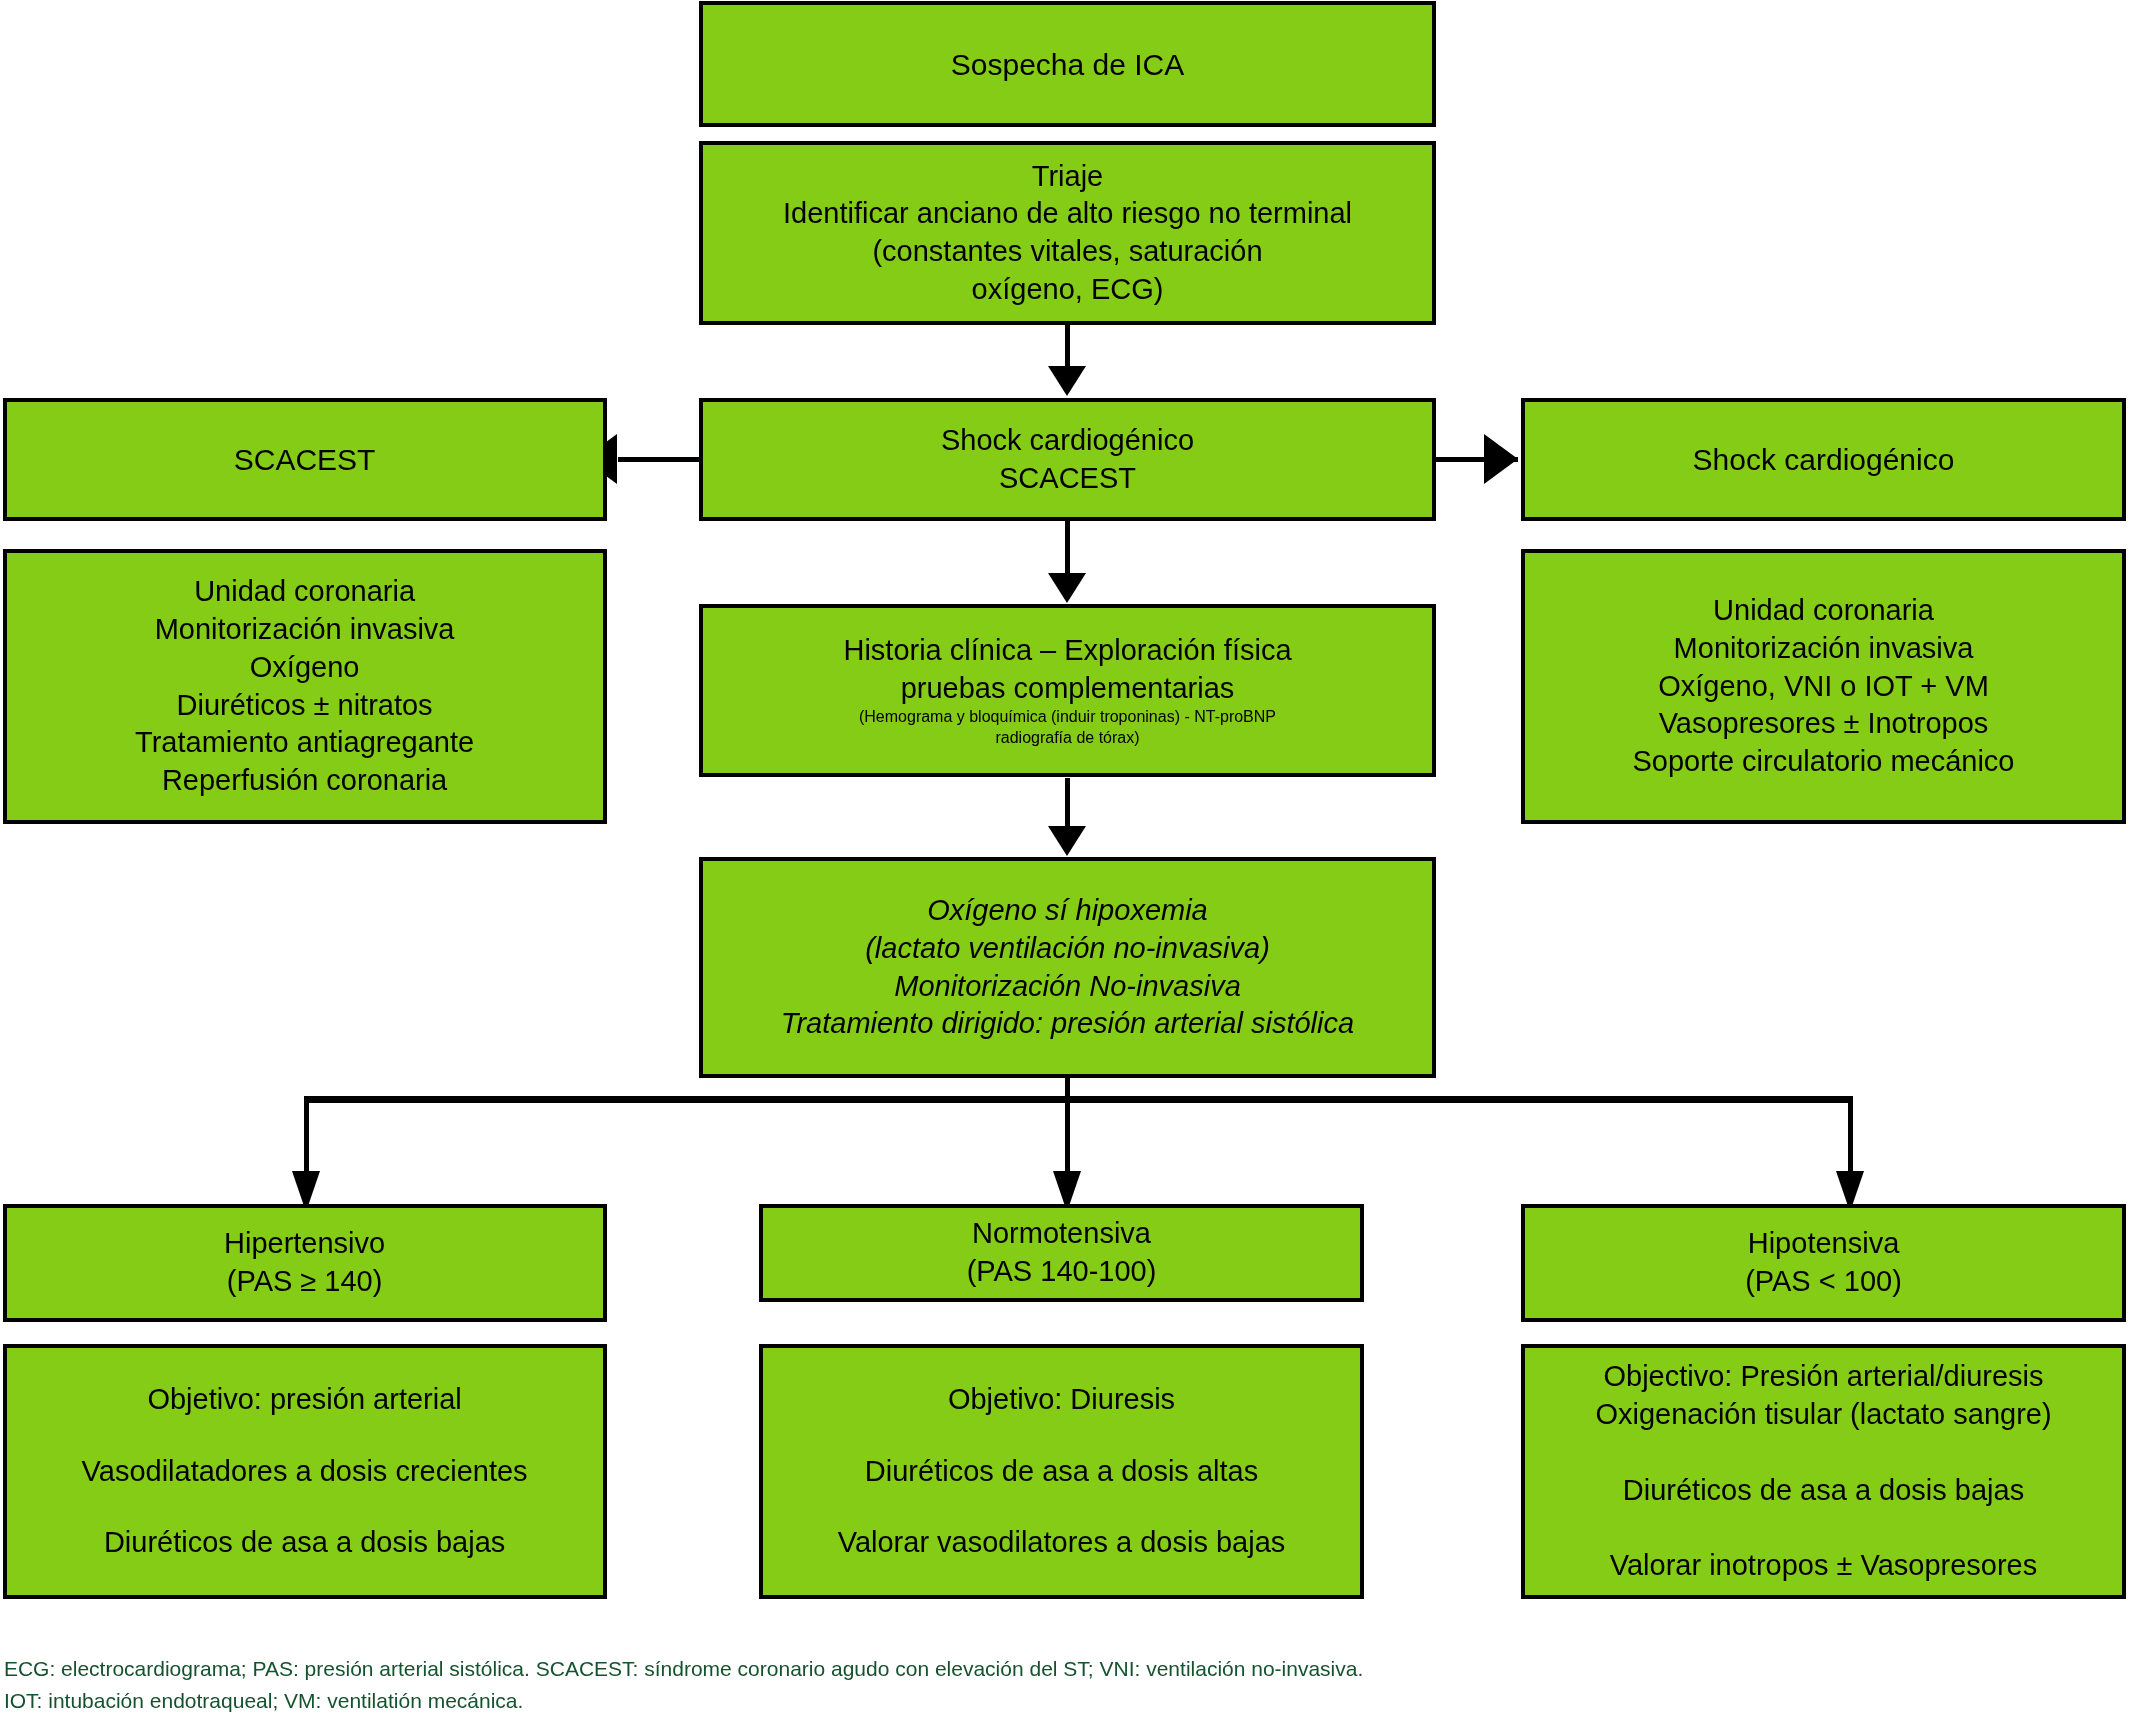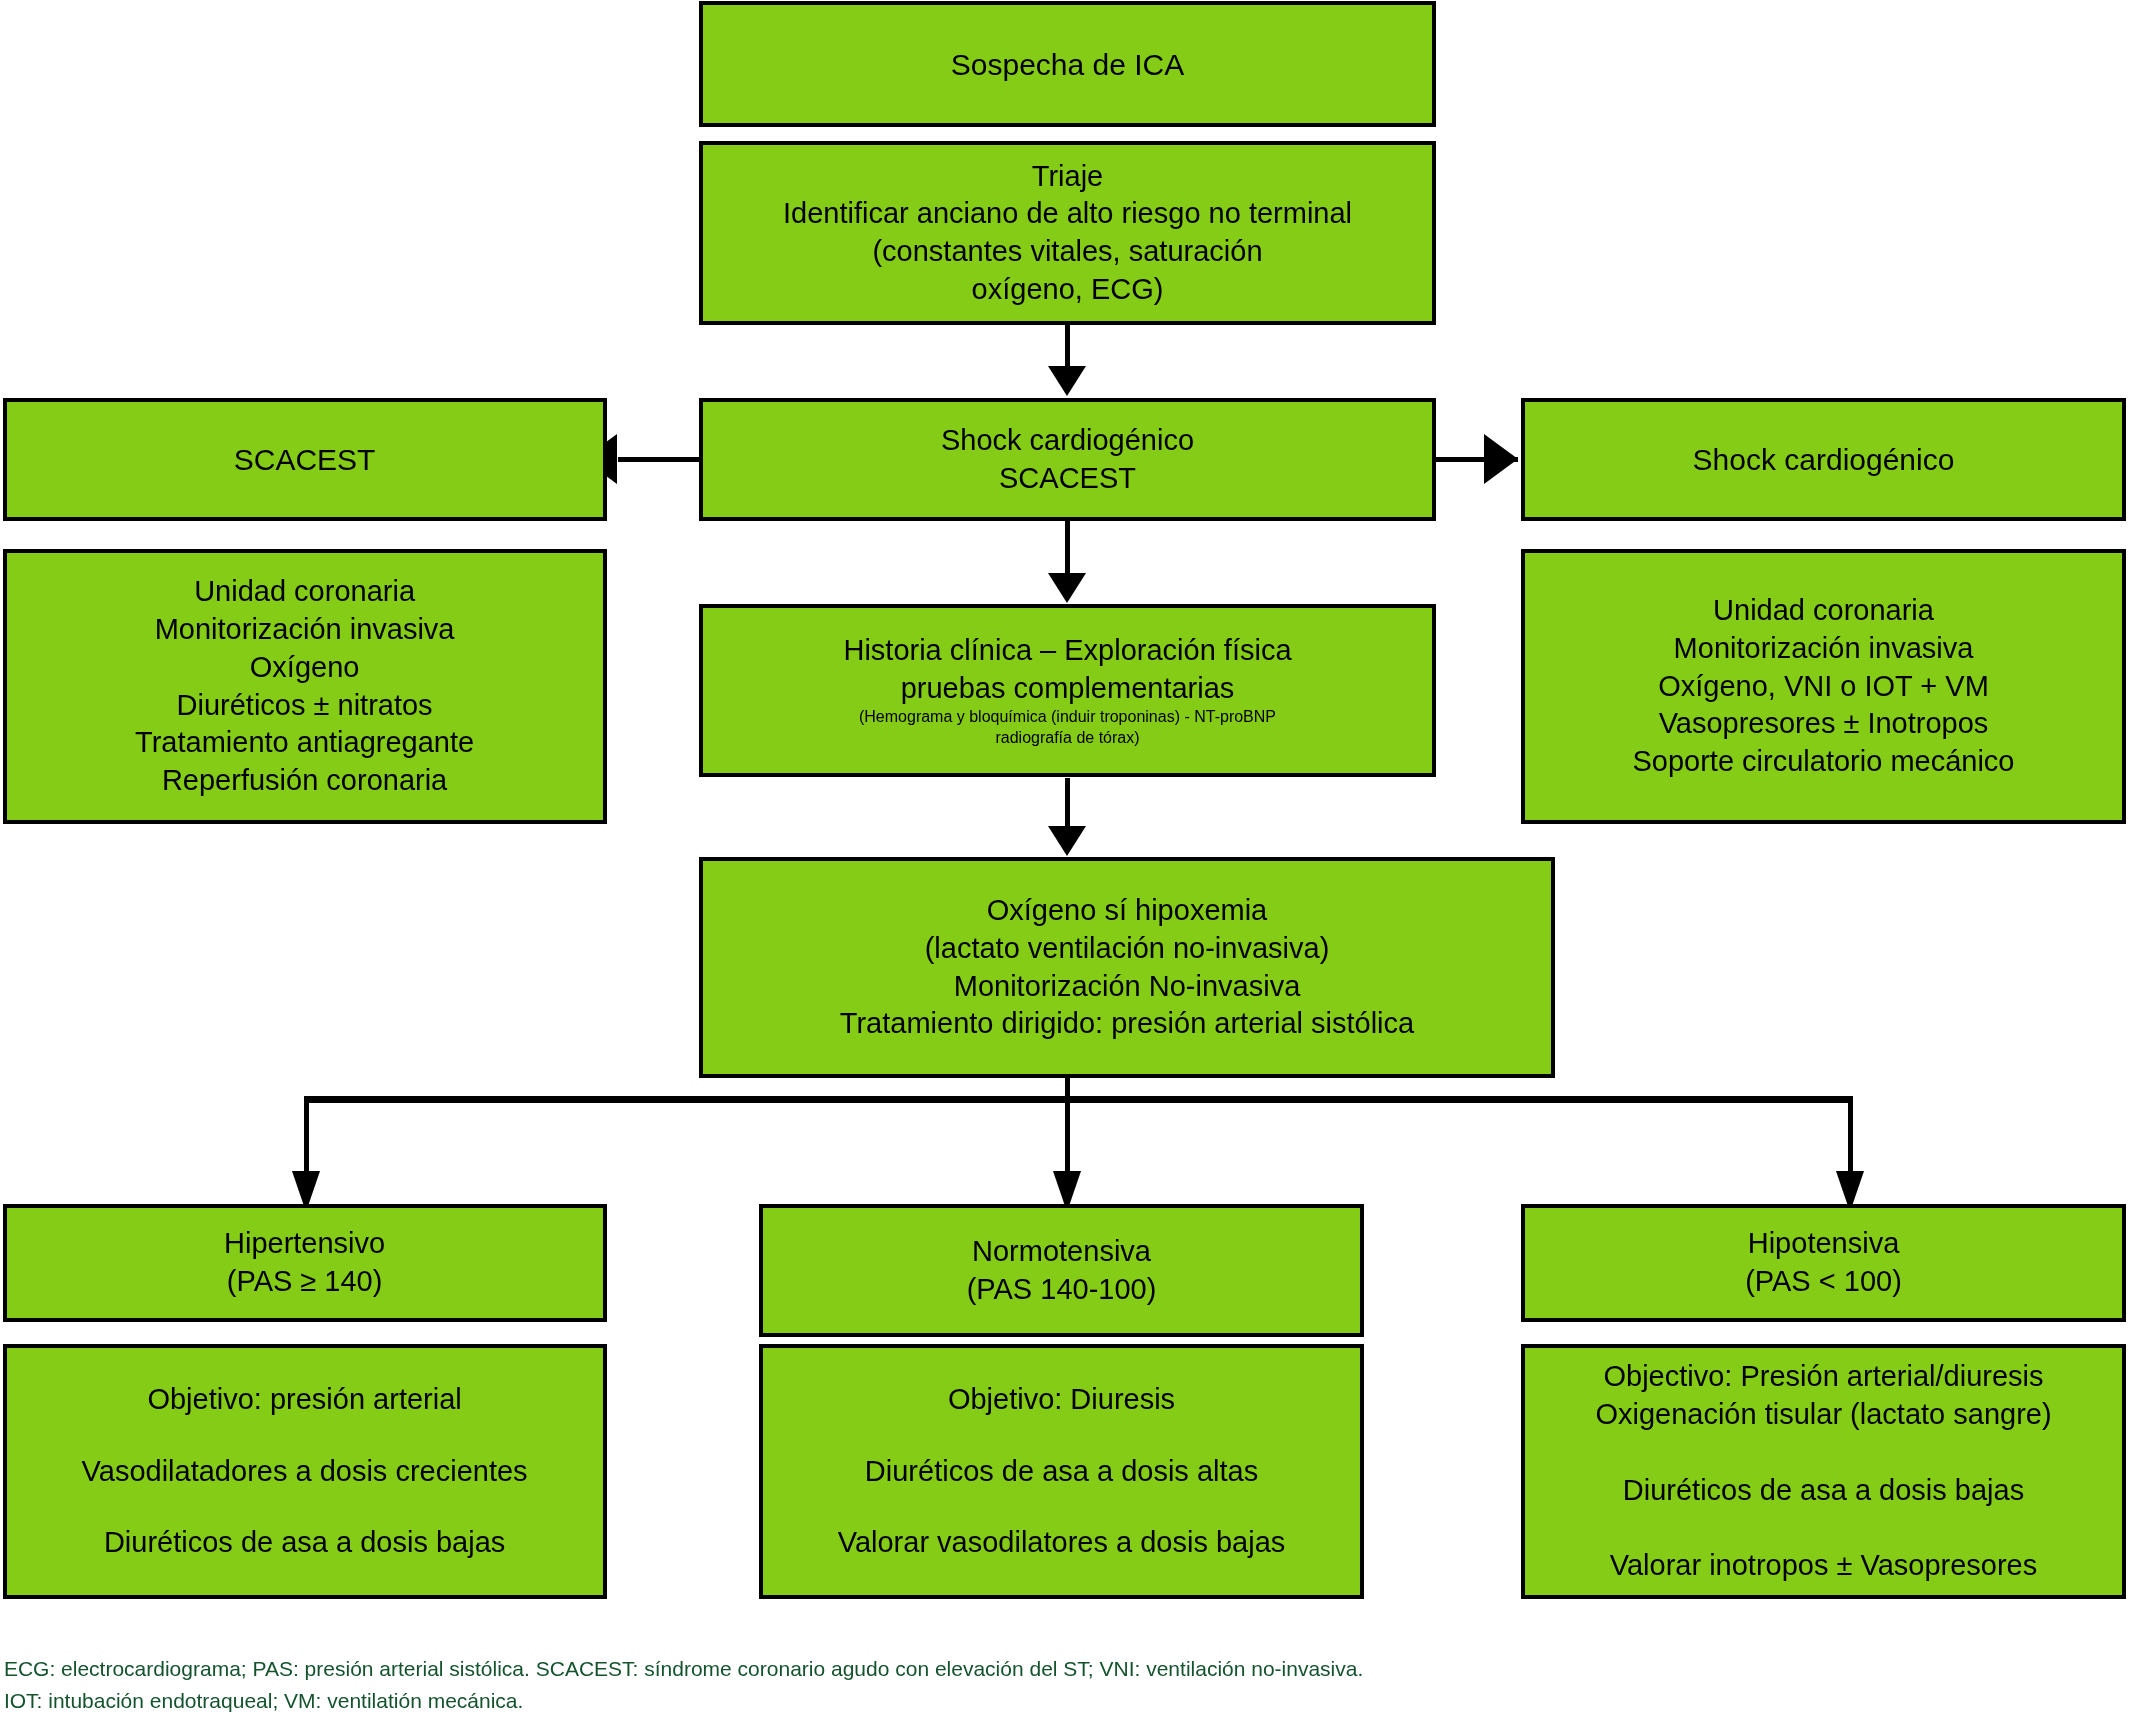--- a/index.html
+++ b/index.html
@@ -131,21 +131,21 @@
   <div class="box" style="left:699px; top:604px; width:737px; height:173px;">
     <span class="ln">Historia clínica – Exploración física</span>
     <span class="ln">pruebas complementarias</span>
     <span class="ln small">(Hemograma y bloquímica (induir troponinas) - NT-proBNP</span>
     <span class="ln small">radiografía de tórax)</span>
   </div>
 
   <div class="vline" style="left:1065px; top:778px; height:52px;"></div>
   <div class="arrow-down" style="left:1048px; top:826px;"></div>
 
-  <div class="box" style="left:699px; top:857px; width:856px; height:221px;">
+  <div class="box" style="left:699px; top:857px; width:737px; height:221px;font-style:italic;">
     <span class="ln">Oxígeno sí hipoxemia</span>
     <span class="ln">(lactato ventilación no-invasiva)</span>
     <span class="ln">Monitorización No-invasiva</span>
     <span class="ln">Tratamiento dirigido: presión arterial sistólica</span>
   </div>
 
   <div class="box" style="left:2.6px; top:398px; width:604px; height:123px; font-size:30px;">
     <span class="ln">SCACEST</span>
   </div>
 
@@ -180,21 +180,21 @@
   <div class="arrow-down slim" style="left:1053px; top:1171px;"></div>
 
   <div class="vline" style="left:1848px; top:1096px; height:82px;"></div>
   <div class="arrow-down slim" style="left:1836px; top:1171px;"></div>
 
   <div class="box" style="left:2.6px; top:1204px; width:604px; height:118px;">
     <span class="ln">Hipertensivo</span>
     <span class="ln">(PAS ≥ 140)</span>
   </div>
 
-  <div class="box" style="left:759px; top:1204px; width:605px; height:133px;">
+  <div class="box" style="left:759px; top:1204px; width:605px; height:98px;">
     <span class="ln">Normotensiva</span>
     <span class="ln">(PAS 140-100)</span>
   </div>
 
   <div class="box" style="left:1521px; top:1204px; width:605px; height:118px;">
     <span class="ln">Hipotensiva</span>
     <span class="ln">(PAS &lt; 100)</span>
   </div>
 
   <div class="box spaced" style="left:2.6px; top:1344px; width:604px; height:255px;">

